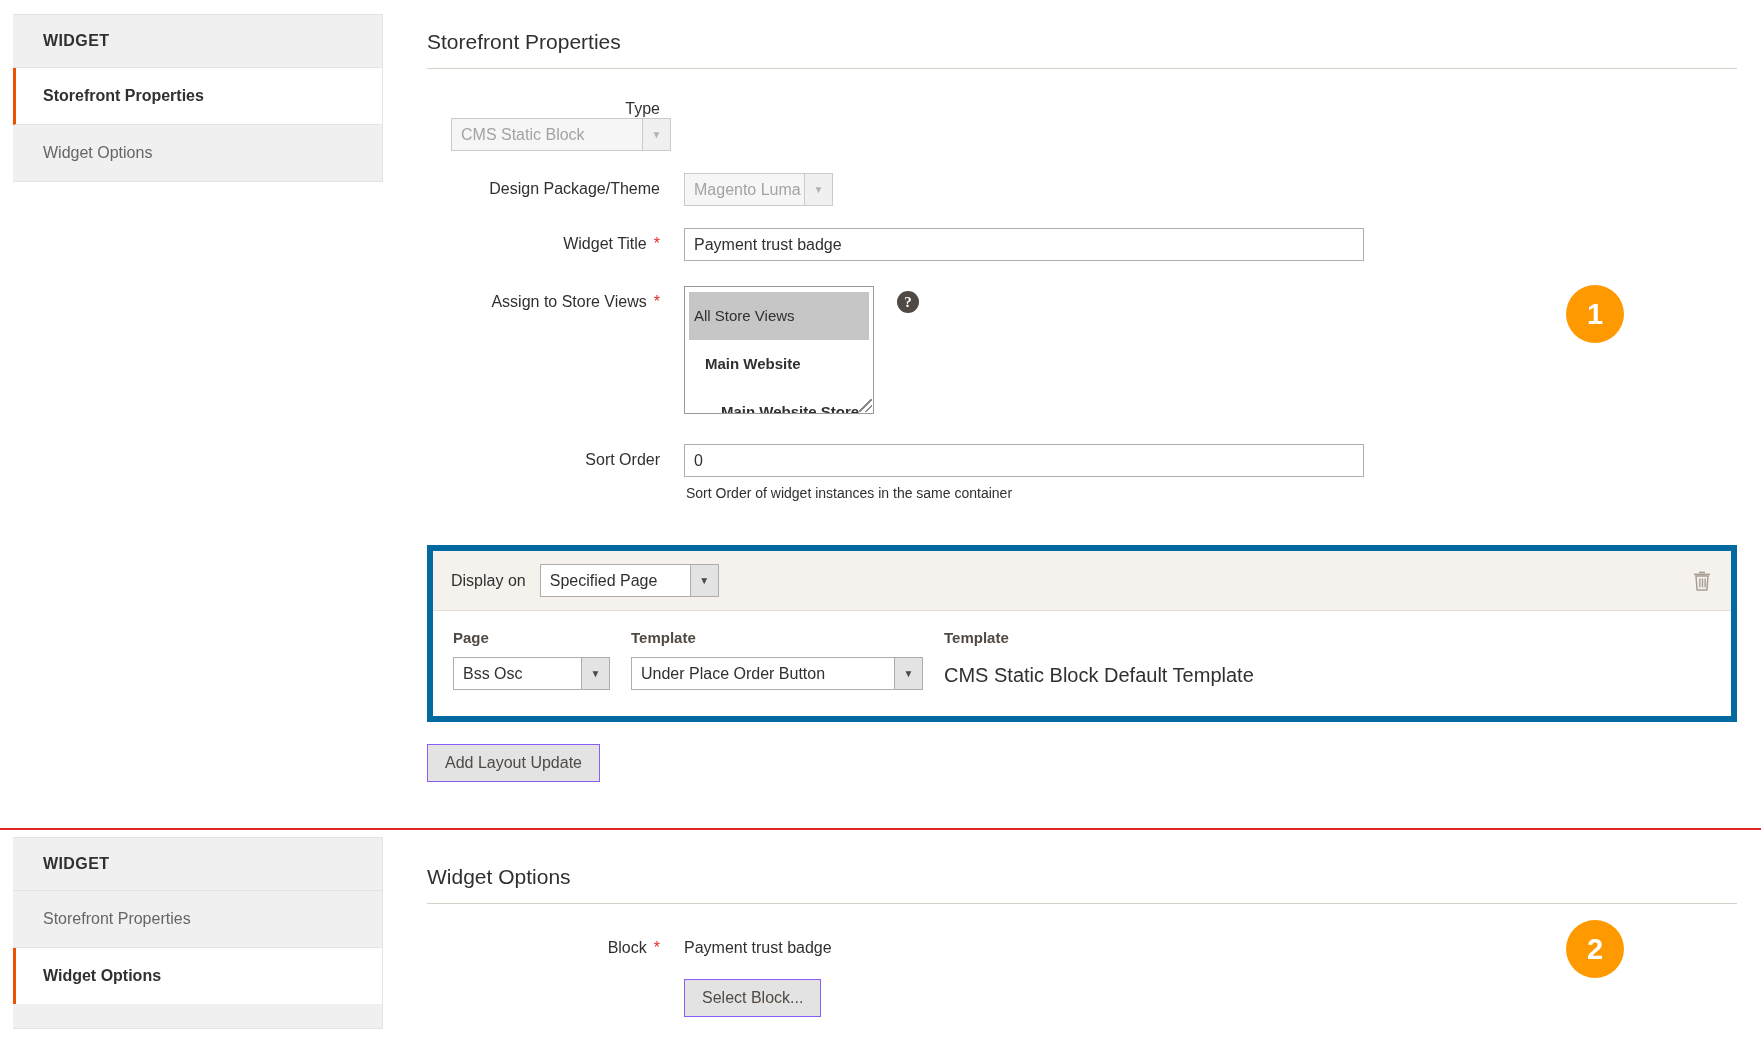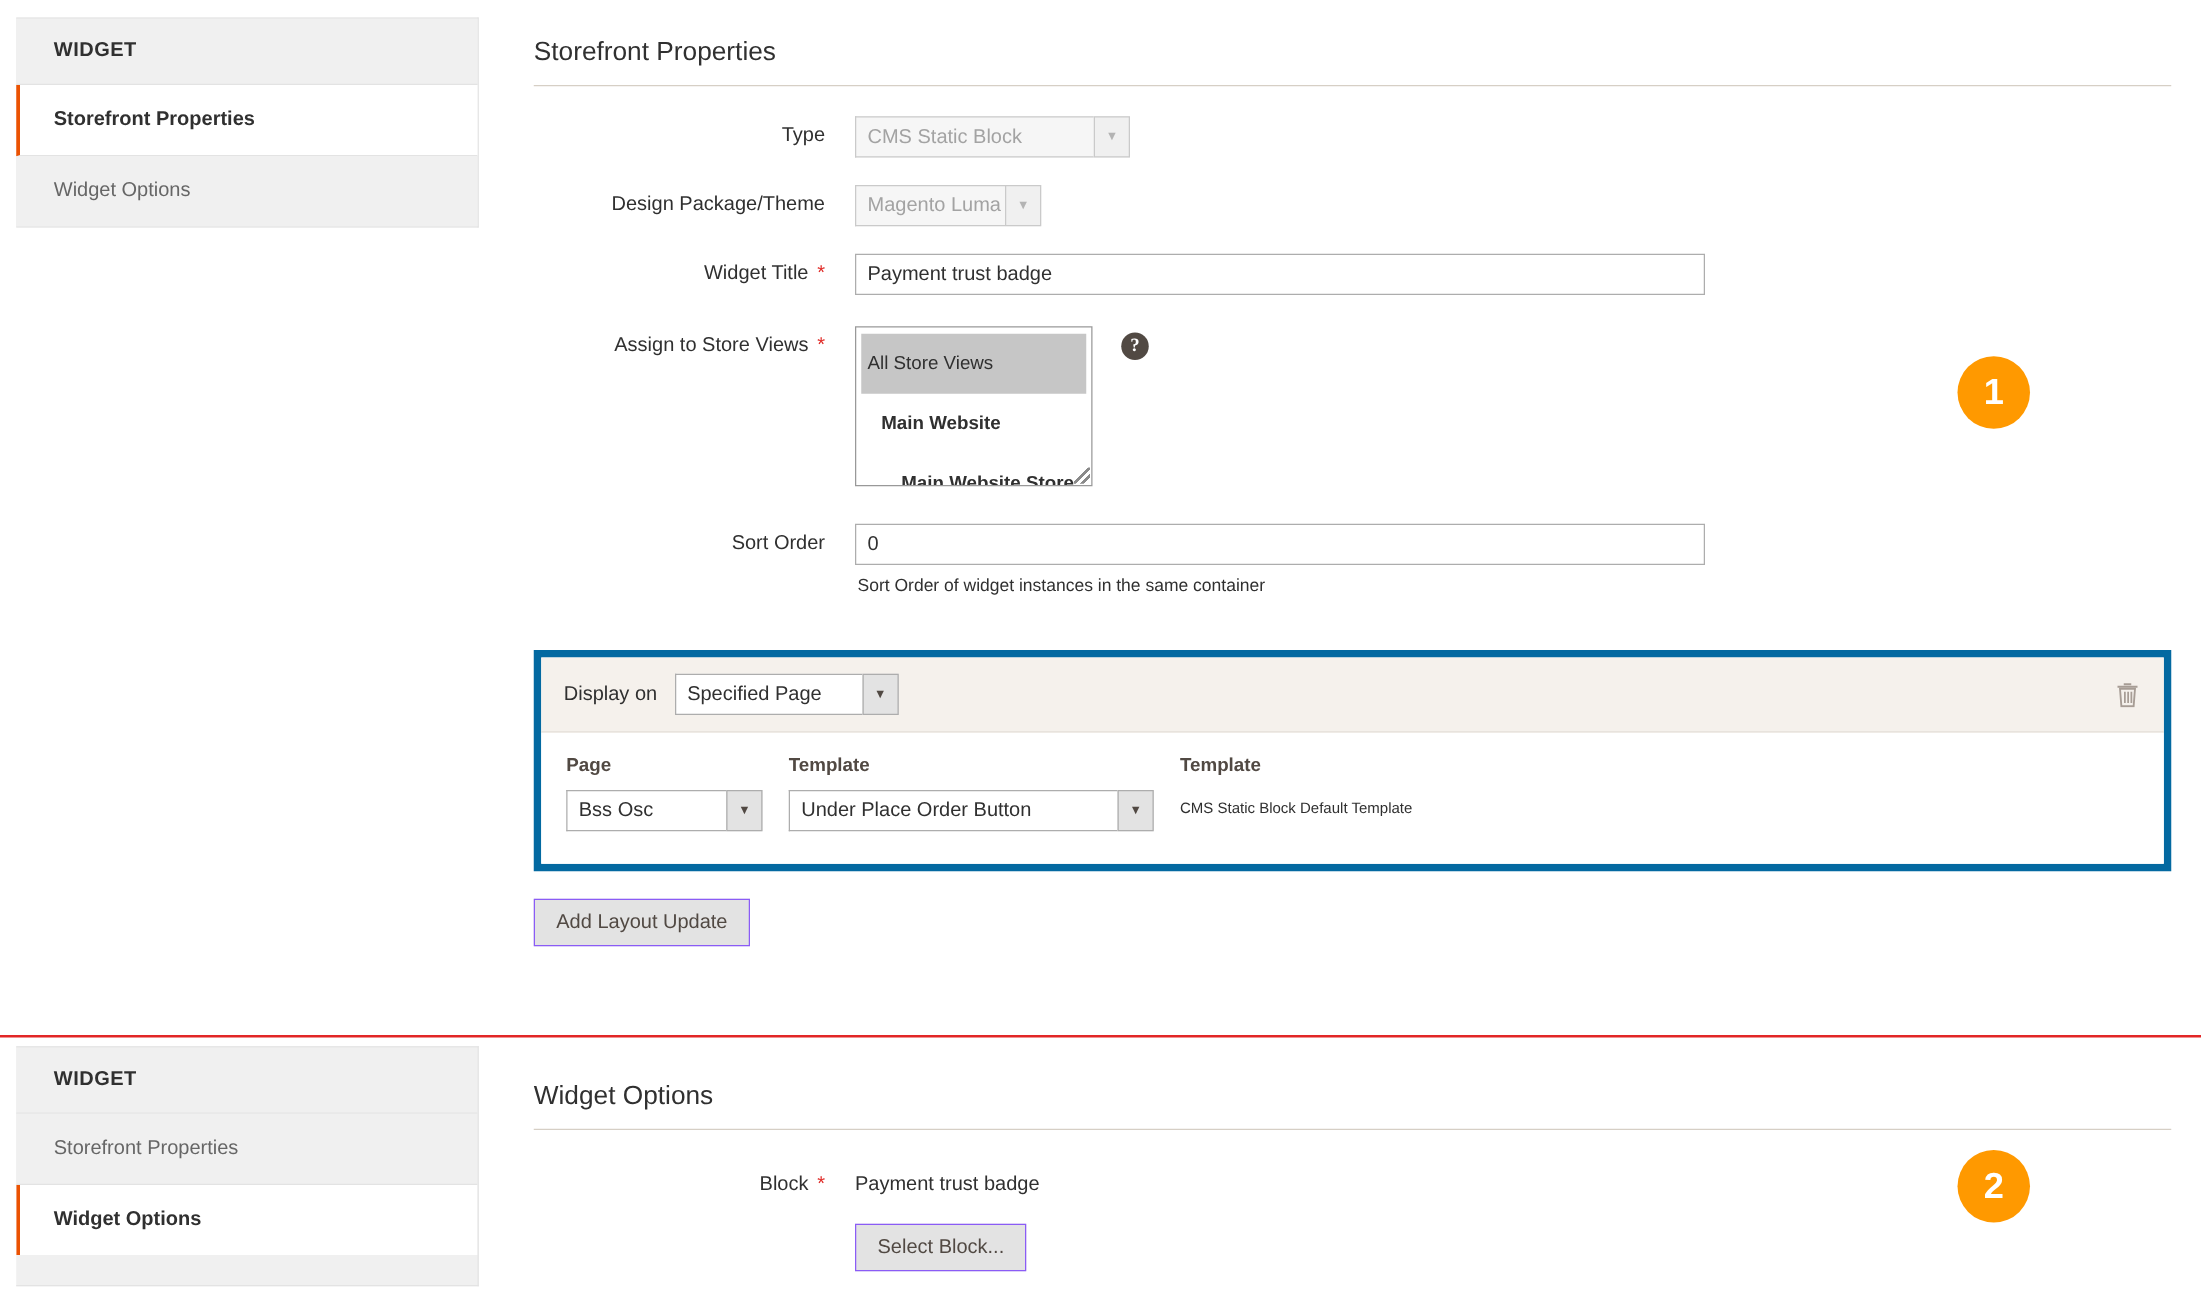--- a/index.html
+++ b/index.html
@@ -165,21 +165,21 @@
     width: 18px; height: 20px; cursor: pointer;
   }
   .lu-body { padding: 18px 20px 26px 20px; background: #fff; }
   .lu-cols { display: flex; }
   .lu-col-head {
     font-size: 15px; font-weight: bold; color: #514943; margin-bottom: 11px;
   }
   .lu-col-page { width: 178px; }
   .lu-col-container { width: 313px; margin-left: 0; }
   .lu-col-template { margin-left: 0; }
-  .lu-template-val { font-size: 12px; color: #303030; padding-top: 7px; }
+  .lu-template-val { font-size: 20px; color: #303030; padding-top: 7px; }
 
   .btn {
     display: inline-block;
     border: 1px solid #8b5cf6;
     background: #e3e3e3;
     color: #514943;
     font-size: 16px;
     padding: 9px 17px;
     cursor: pointer;
     font-family: "Liberation Sans", sans-serif;
@@ -208,21 +208,21 @@
     </div>
     <div class="nav-item">
       <span>Widget Options</span>
     </div>
   </div>
 
   <div class="panel" style="left:427px; top:30px; width:1310px;">
 
     <div class="sec-title">Storefront Properties</div>
 
-    <div class="frow" style="margin-top:24px;">
+    <div class="frow" style="margin-top:24px;flex-direction:column;">
       <div class="flabel">Type</div>
       <div class="fctl">
         <div class="sel-wrap sel-disabled">
           <div class="sel-body" style="width:191px;">CMS Static Block</div>
           <div class="sel-arrow">▼</div>
         </div>
       </div>
     </div>
 
     <div class="frow" style="margin-top:22px;">

